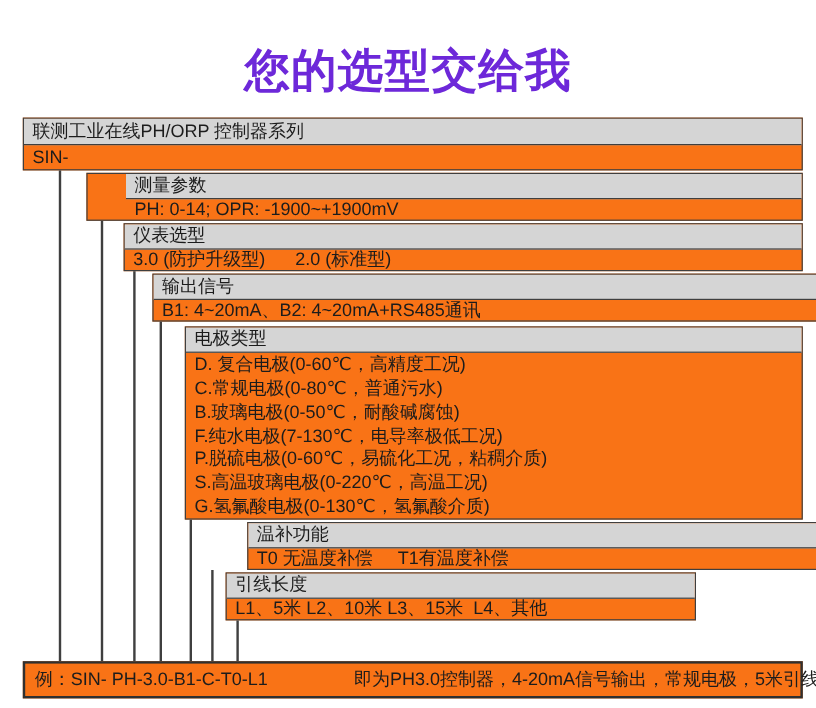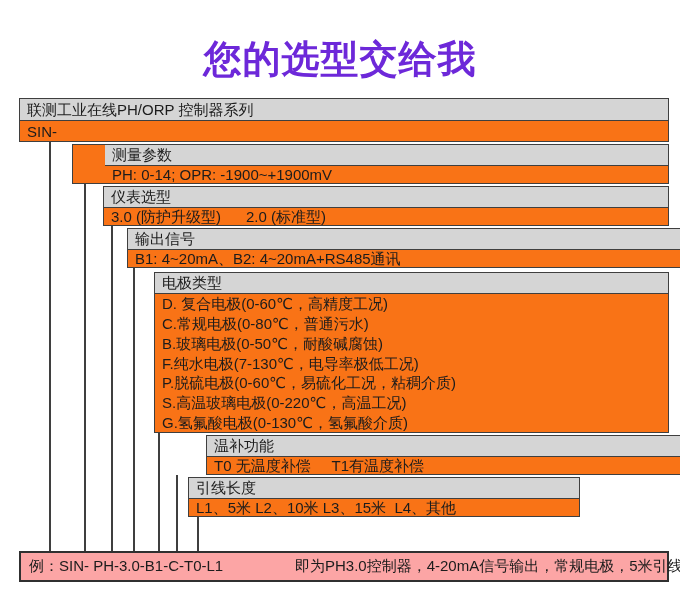--- a/index.html
+++ b/index.html
@@ -40,21 +40,21 @@
   }
   #conn-1{left:49px; top:142px;height:409px;}
   #conn-2{left:84px; top:184px;height:367px;}
   #conn-3{left:111px;top:226px;height:325px;}
   #conn-4{left:133px;top:268px;height:283px;}
   #conn-5{left:158px;top:433px;height:118px;}
   #conn-6{left:176px;top:475px;height:76px;}
   #conn-7{left:197px;top:517px;height:34px;}
   .example-row{
     position:absolute;left:19px;top:551px;width:650px;height:31px;
-    box-sizing:border-box;background:#fca5a5;border:2px solid #303030;
+    box-sizing:border-box;background:#f97316;border:2px solid #303030;
     display:flex;align-items:center;font-size:15px;
   }
   .example-code{white-space:pre;padding-left:8px;width:266px;flex:0 0 auto;}
   .example-meaning{white-space:pre;flex:1 1 auto;}
 </style>
 </head>
 <body>
 
 <div class="page-title">您的选型交给我</div>
 

